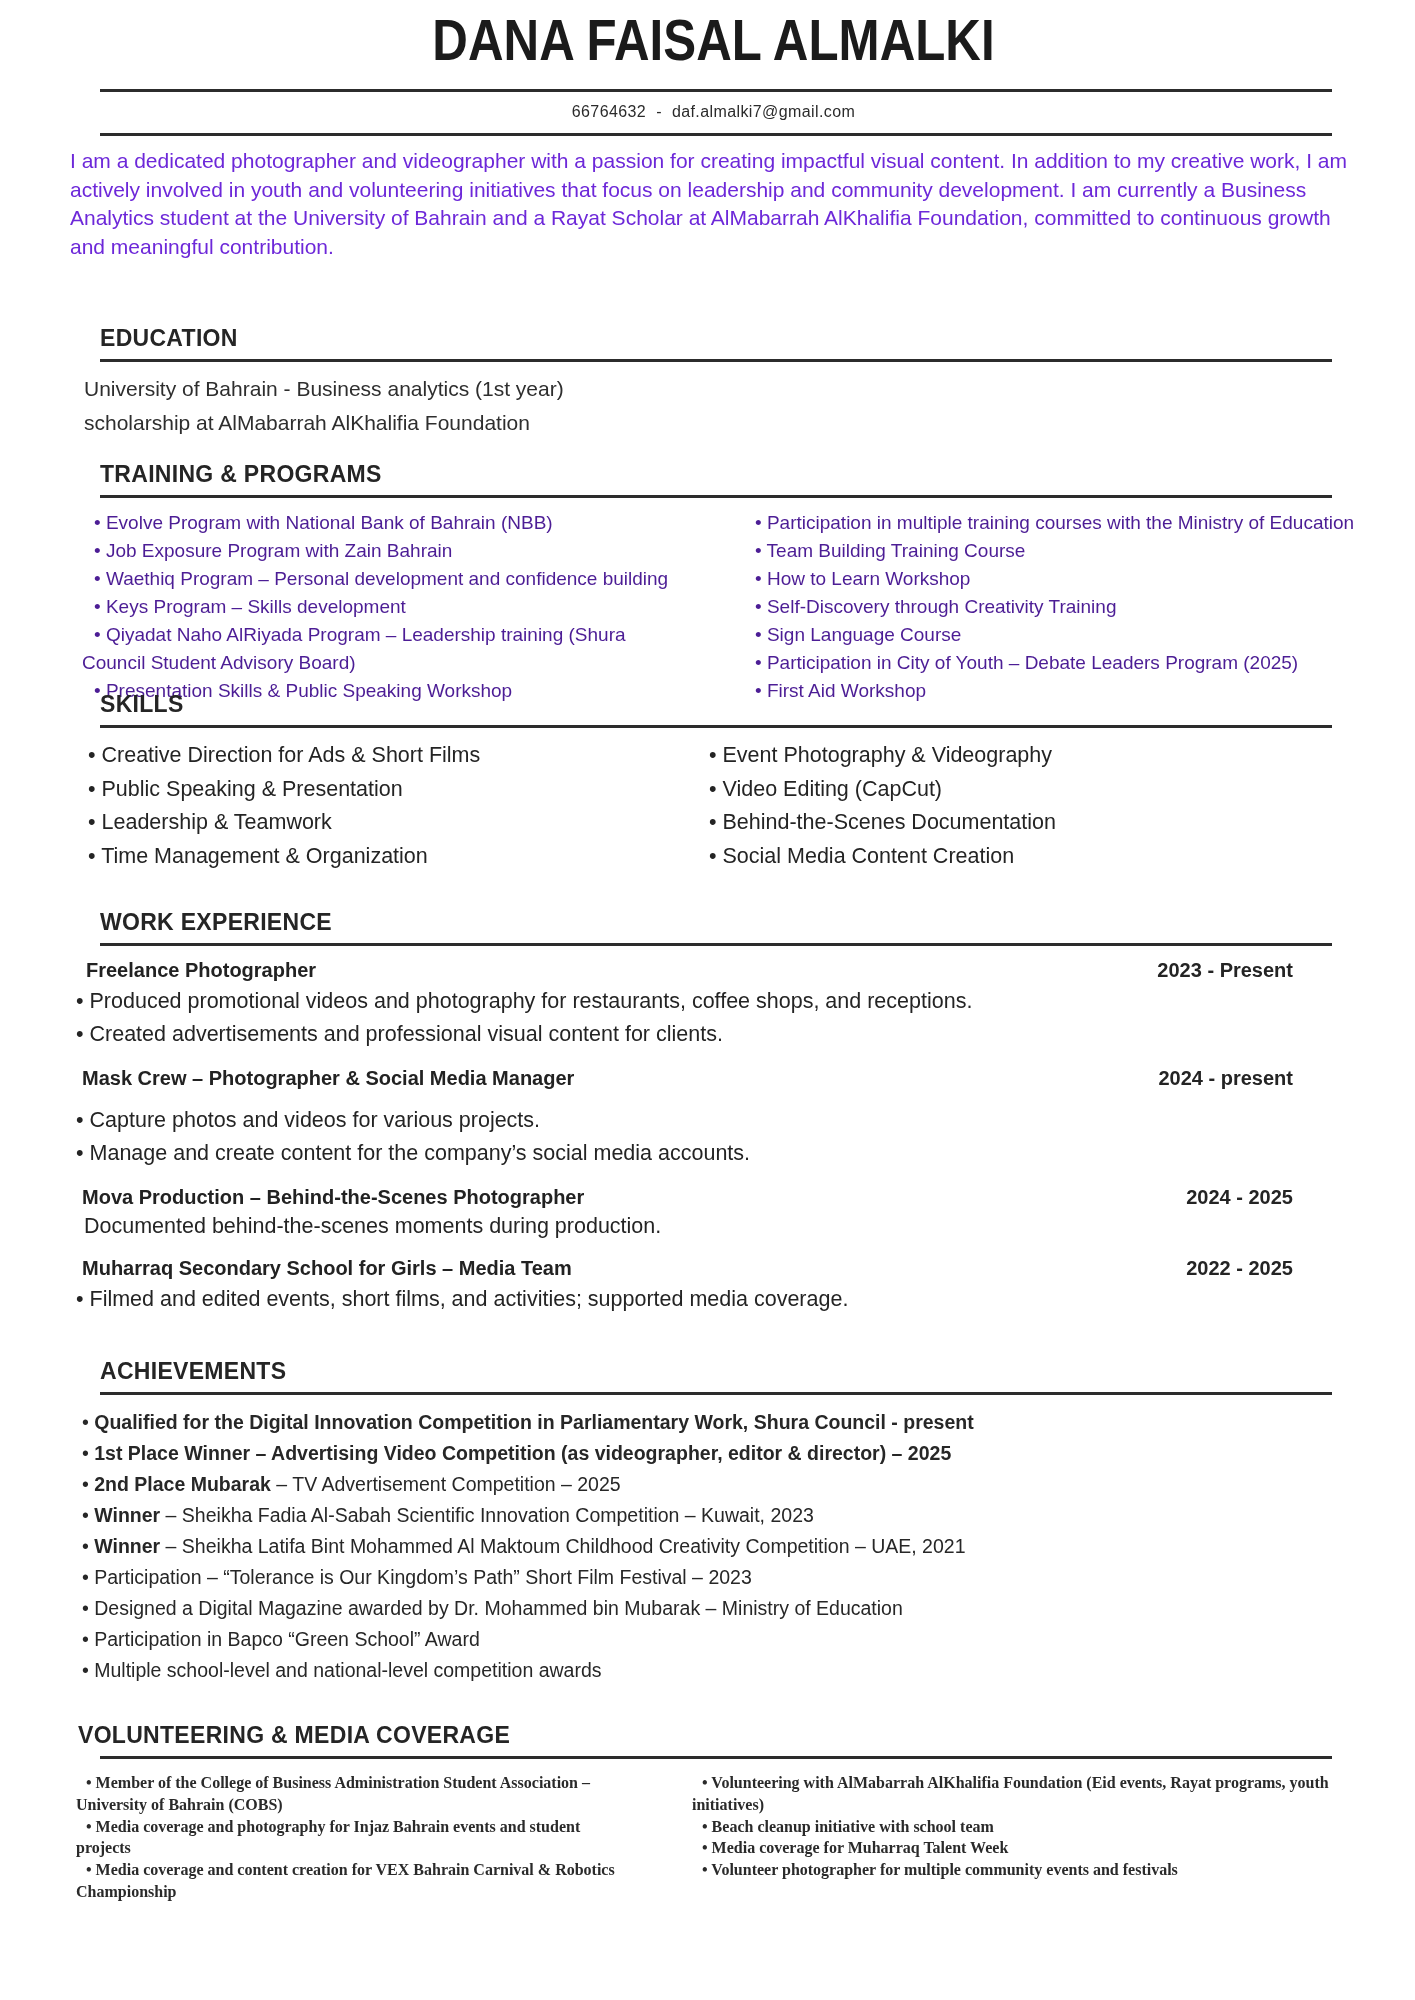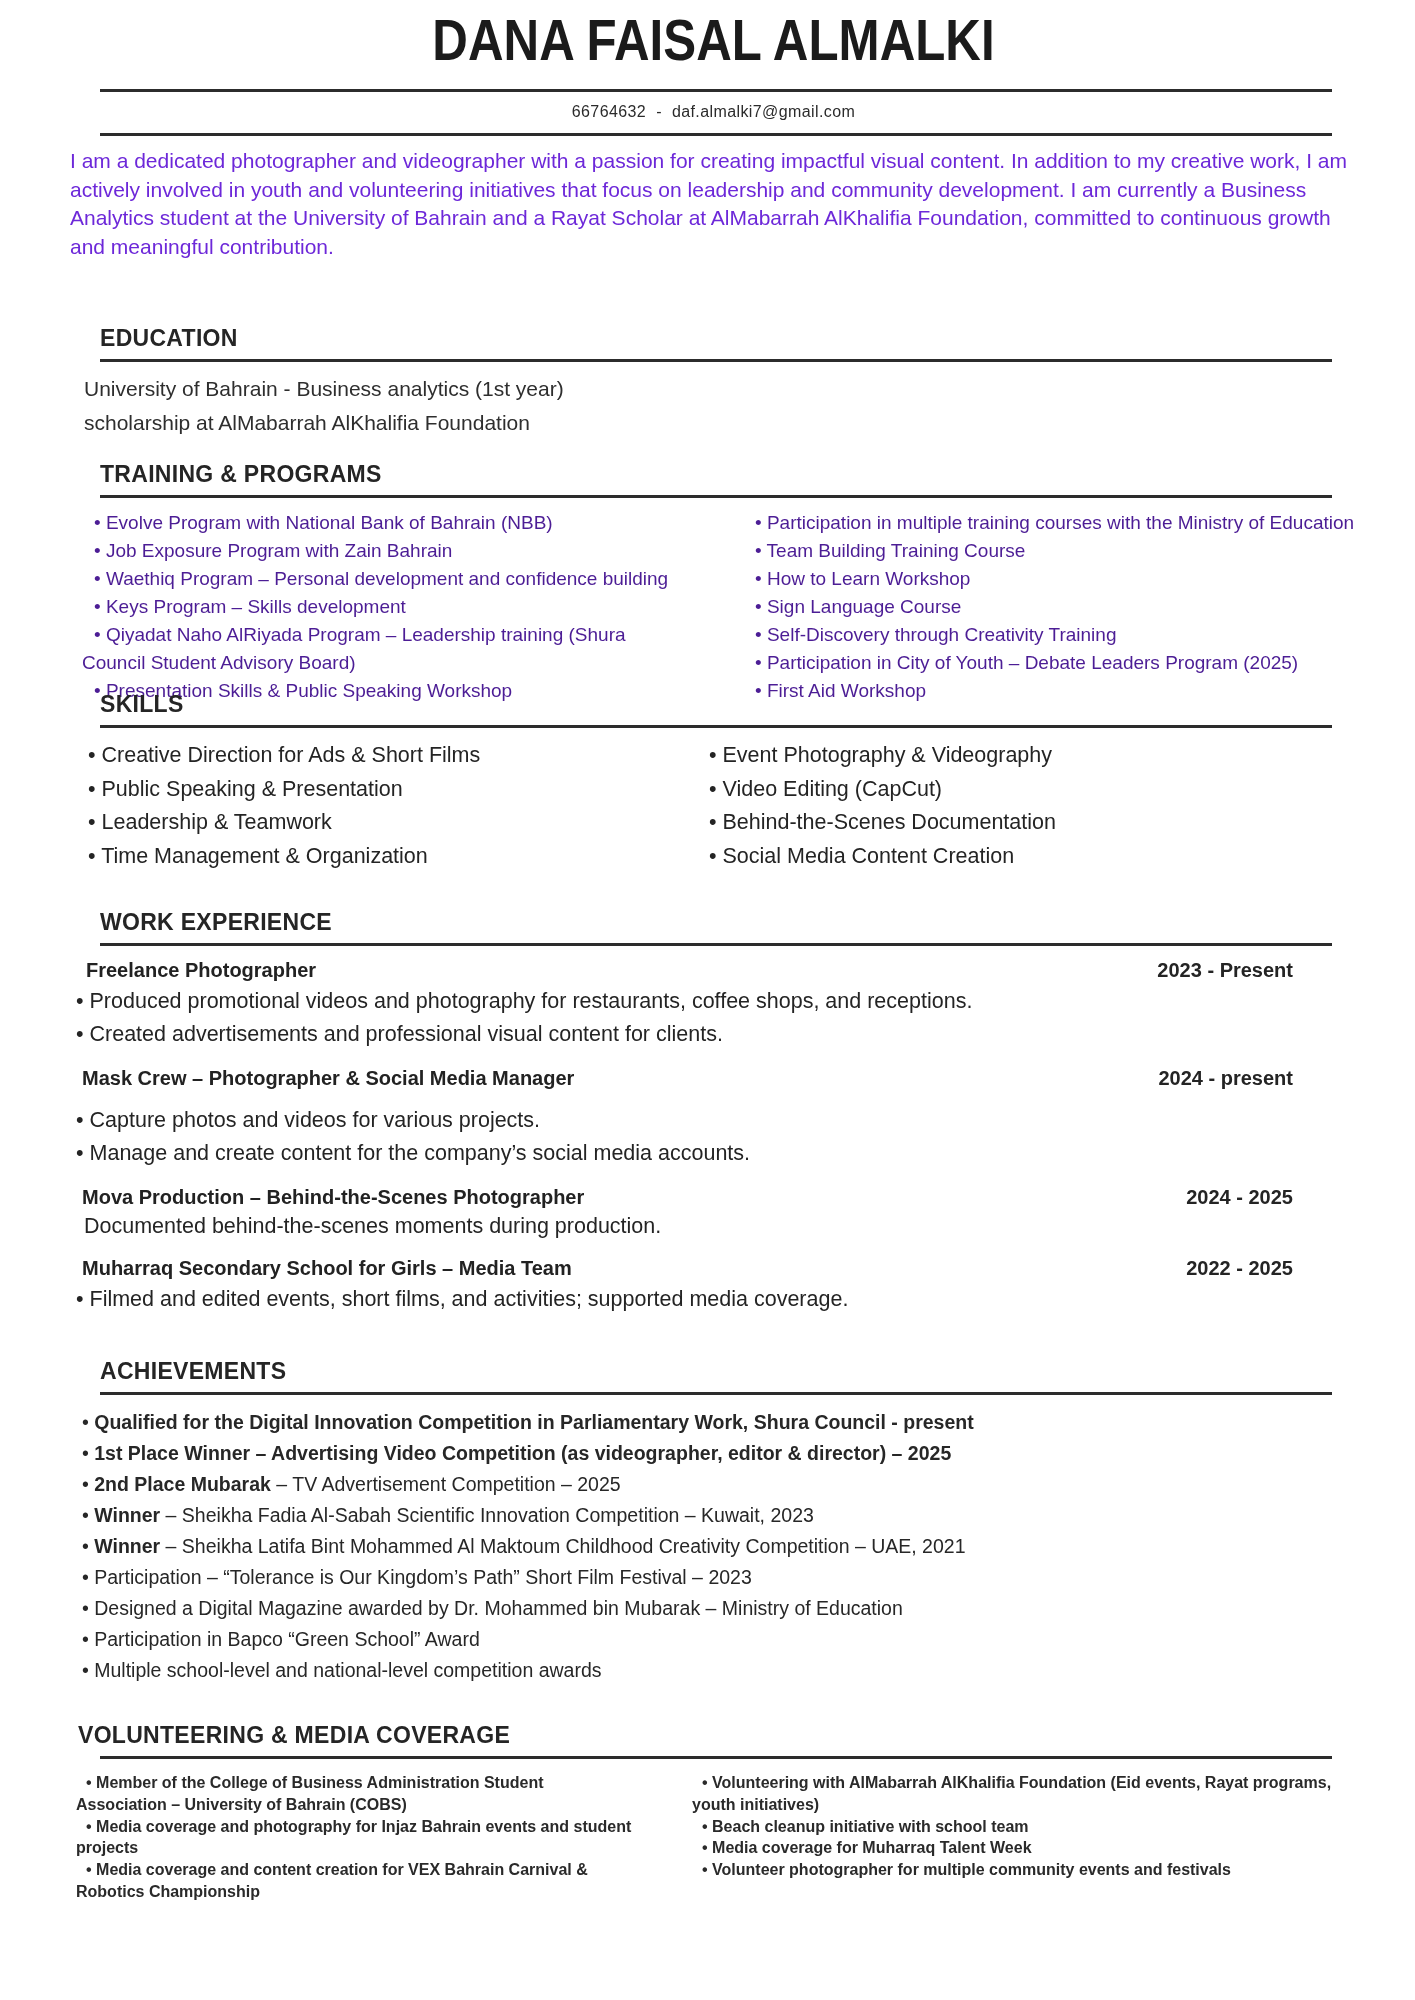--- a/index.html
+++ b/index.html
@@ -113,20 +113,21 @@
   .sec-volunteering { margin-top: 36px; }
   .sec-volunteering .sec-head { margin-left: 8px; }
   .v-left  { width: 562px; padding-left: 6px; }
   .v-right { width: 665px; margin-left: auto; }
   .v-left .li, .v-right .li {
     font-size: 16px;
     font-weight: 700;
     line-height: 21.8px;
     color: #2a2a2a;
     text-indent: 10px;
+    font-family: Liberation Serif, serif;
   }
   .vol-cols { margin-top: 13px; }
 </style>
 </head>
 <body>
 
 <div class="page">
 
   <h1 class="name">DANA FAISAL ALMALKI</h1>
   <div class="rule rule-top"></div>
@@ -156,22 +157,22 @@
           <div class="li">Job Exposure Program with Zain Bahrain</div>
           <div class="li">Waethiq Program – Personal development and confidence building</div>
           <div class="li">Keys Program – Skills development</div>
           <div class="li">Qiyadat Naho AlRiyada Program – Leadership training (Shura Council Student Advisory Board)</div>
           <div class="li">Presentation Skills &amp; Public Speaking Workshop</div>
         </div>
       <div class="t-right">
           <div class="li">Participation in multiple training courses with the Ministry of Education</div>
           <div class="li">Team Building Training Course</div>
           <div class="li">How to Learn Workshop</div>
+          <div class="li">Self-Discovery through Creativity Training</div>
           <div class="li">Sign Language Course</div>
-          <div class="li">Self-Discovery through Creativity Training</div>
           <div class="li">Participation in City of Youth – Debate Leaders Program (2025)</div>
           <div class="li">First Aid Workshop</div>
         </div>
     </div>
   </div>
 
   <div class="sec-skills">
     <div class="sec-head">SKILLS</div>
     <div class="rule sec-rule"></div>
     <div class="cols">

